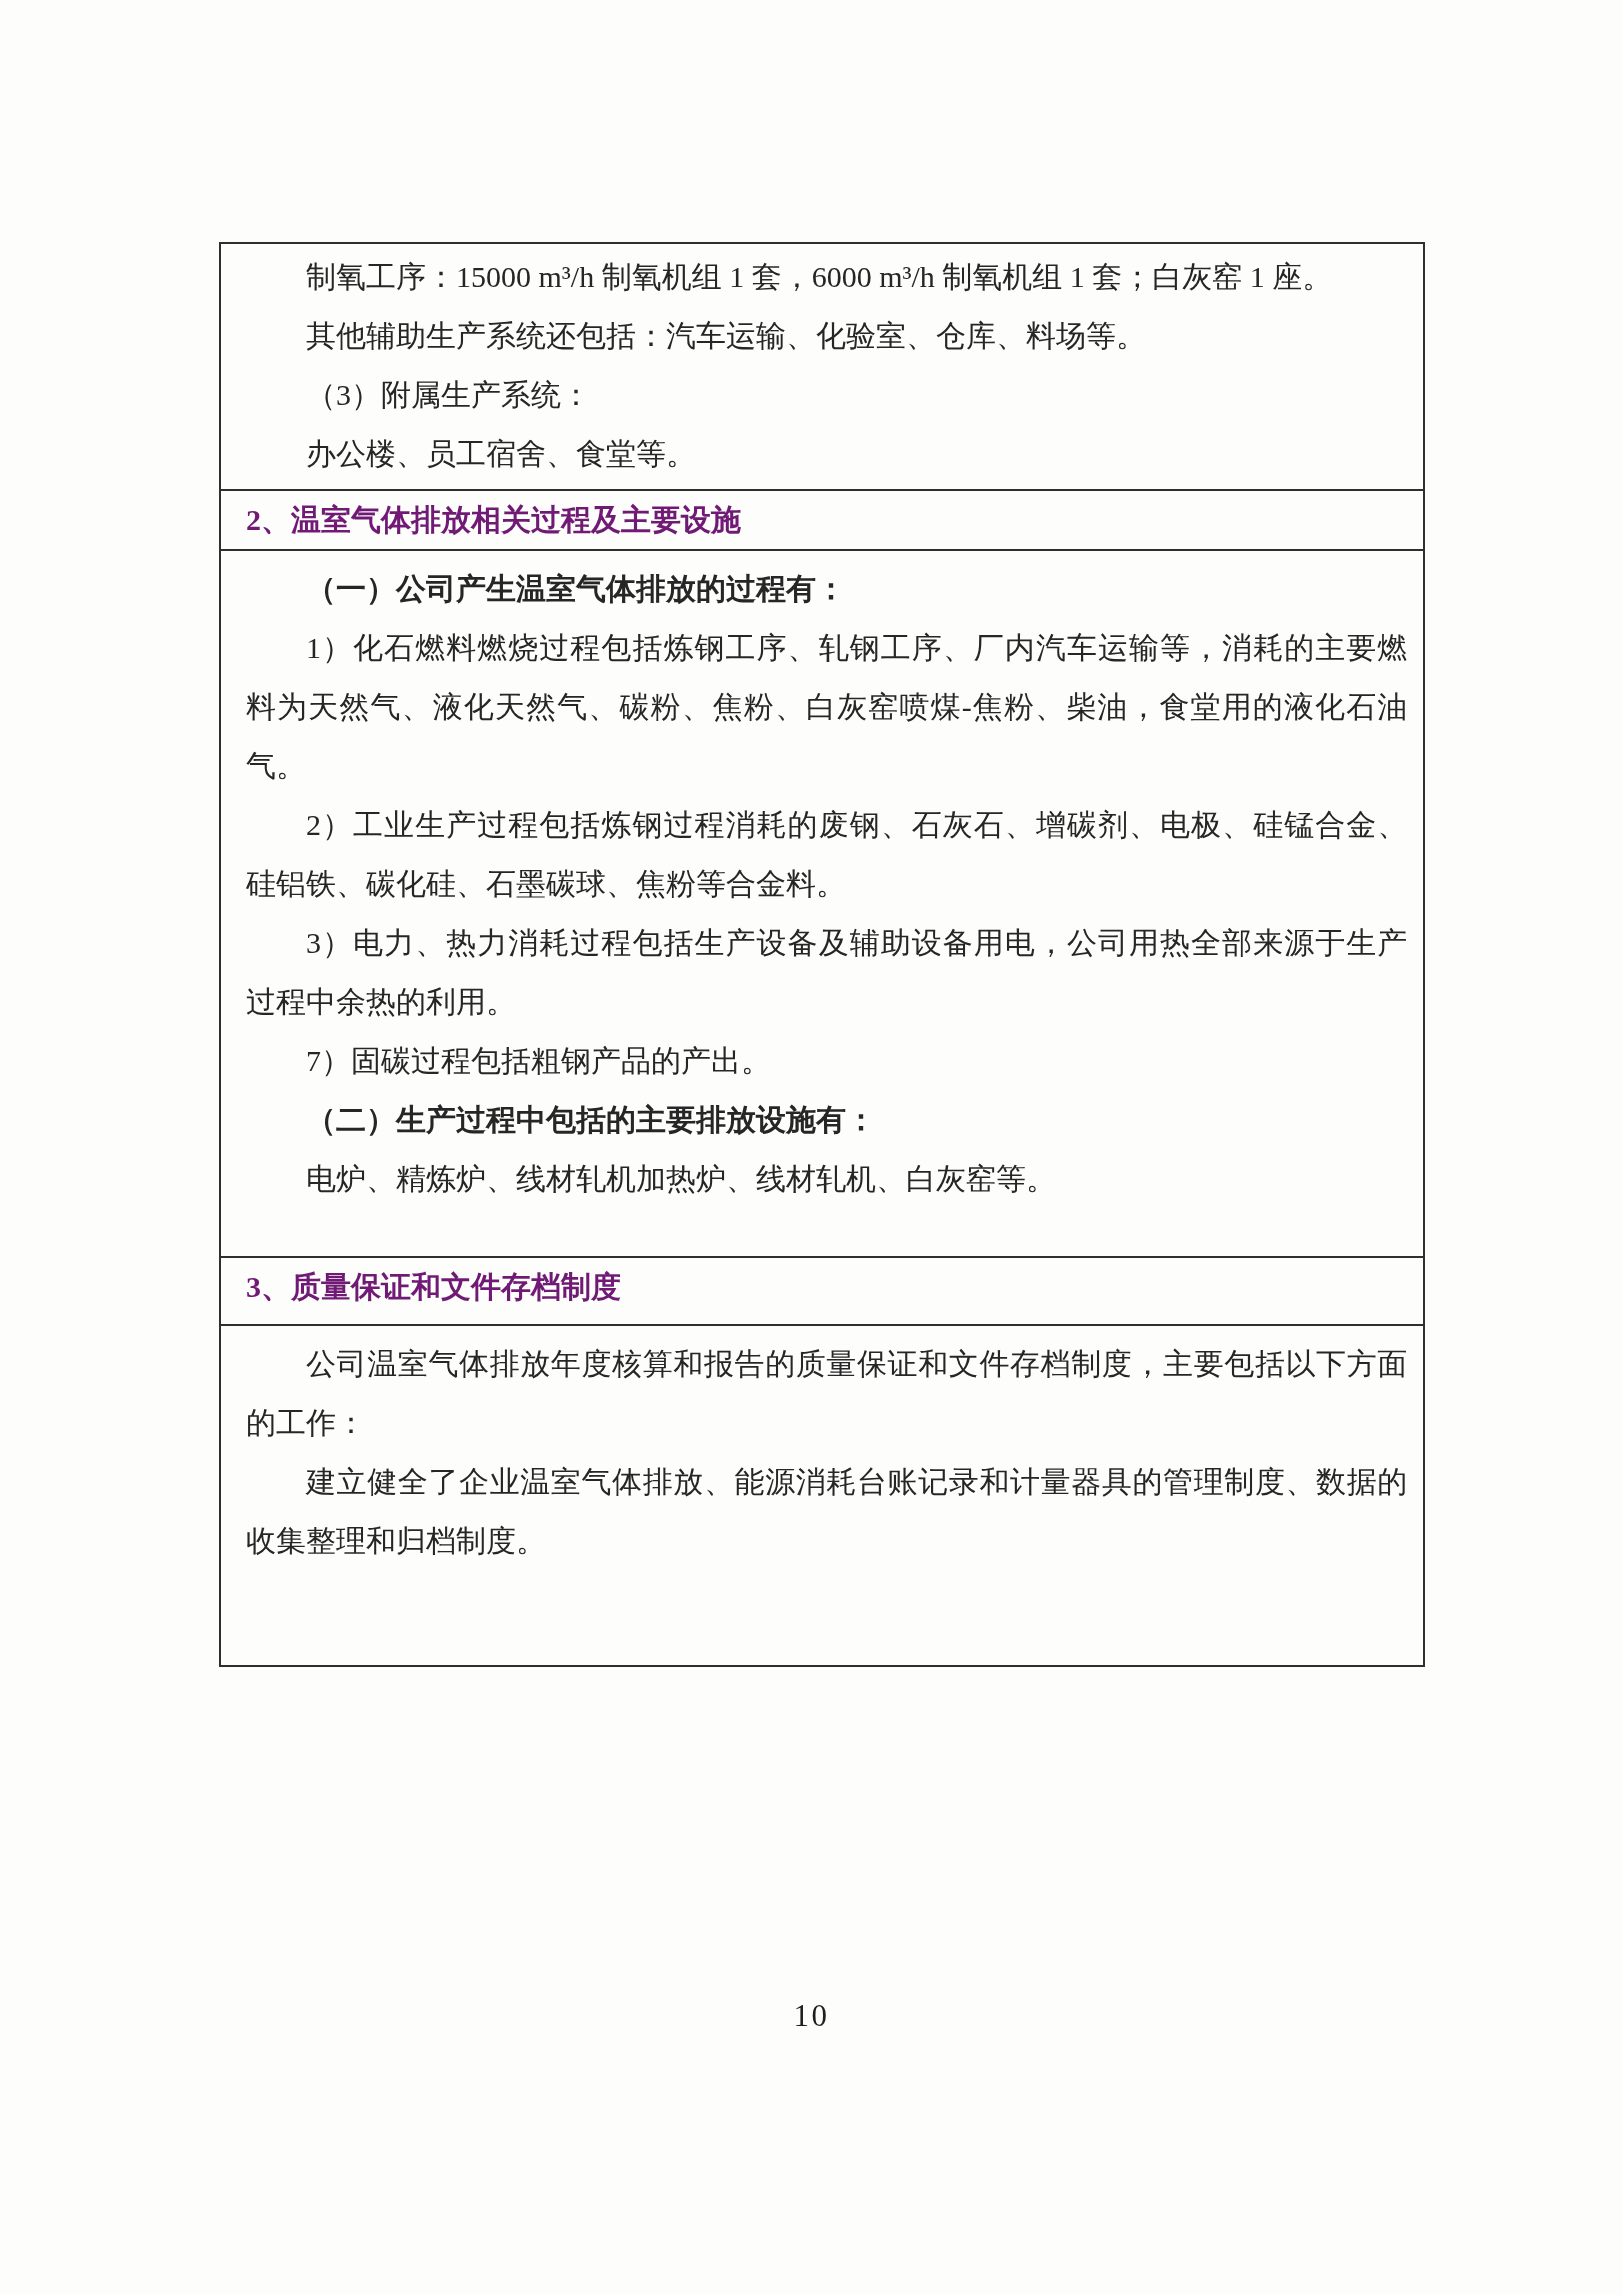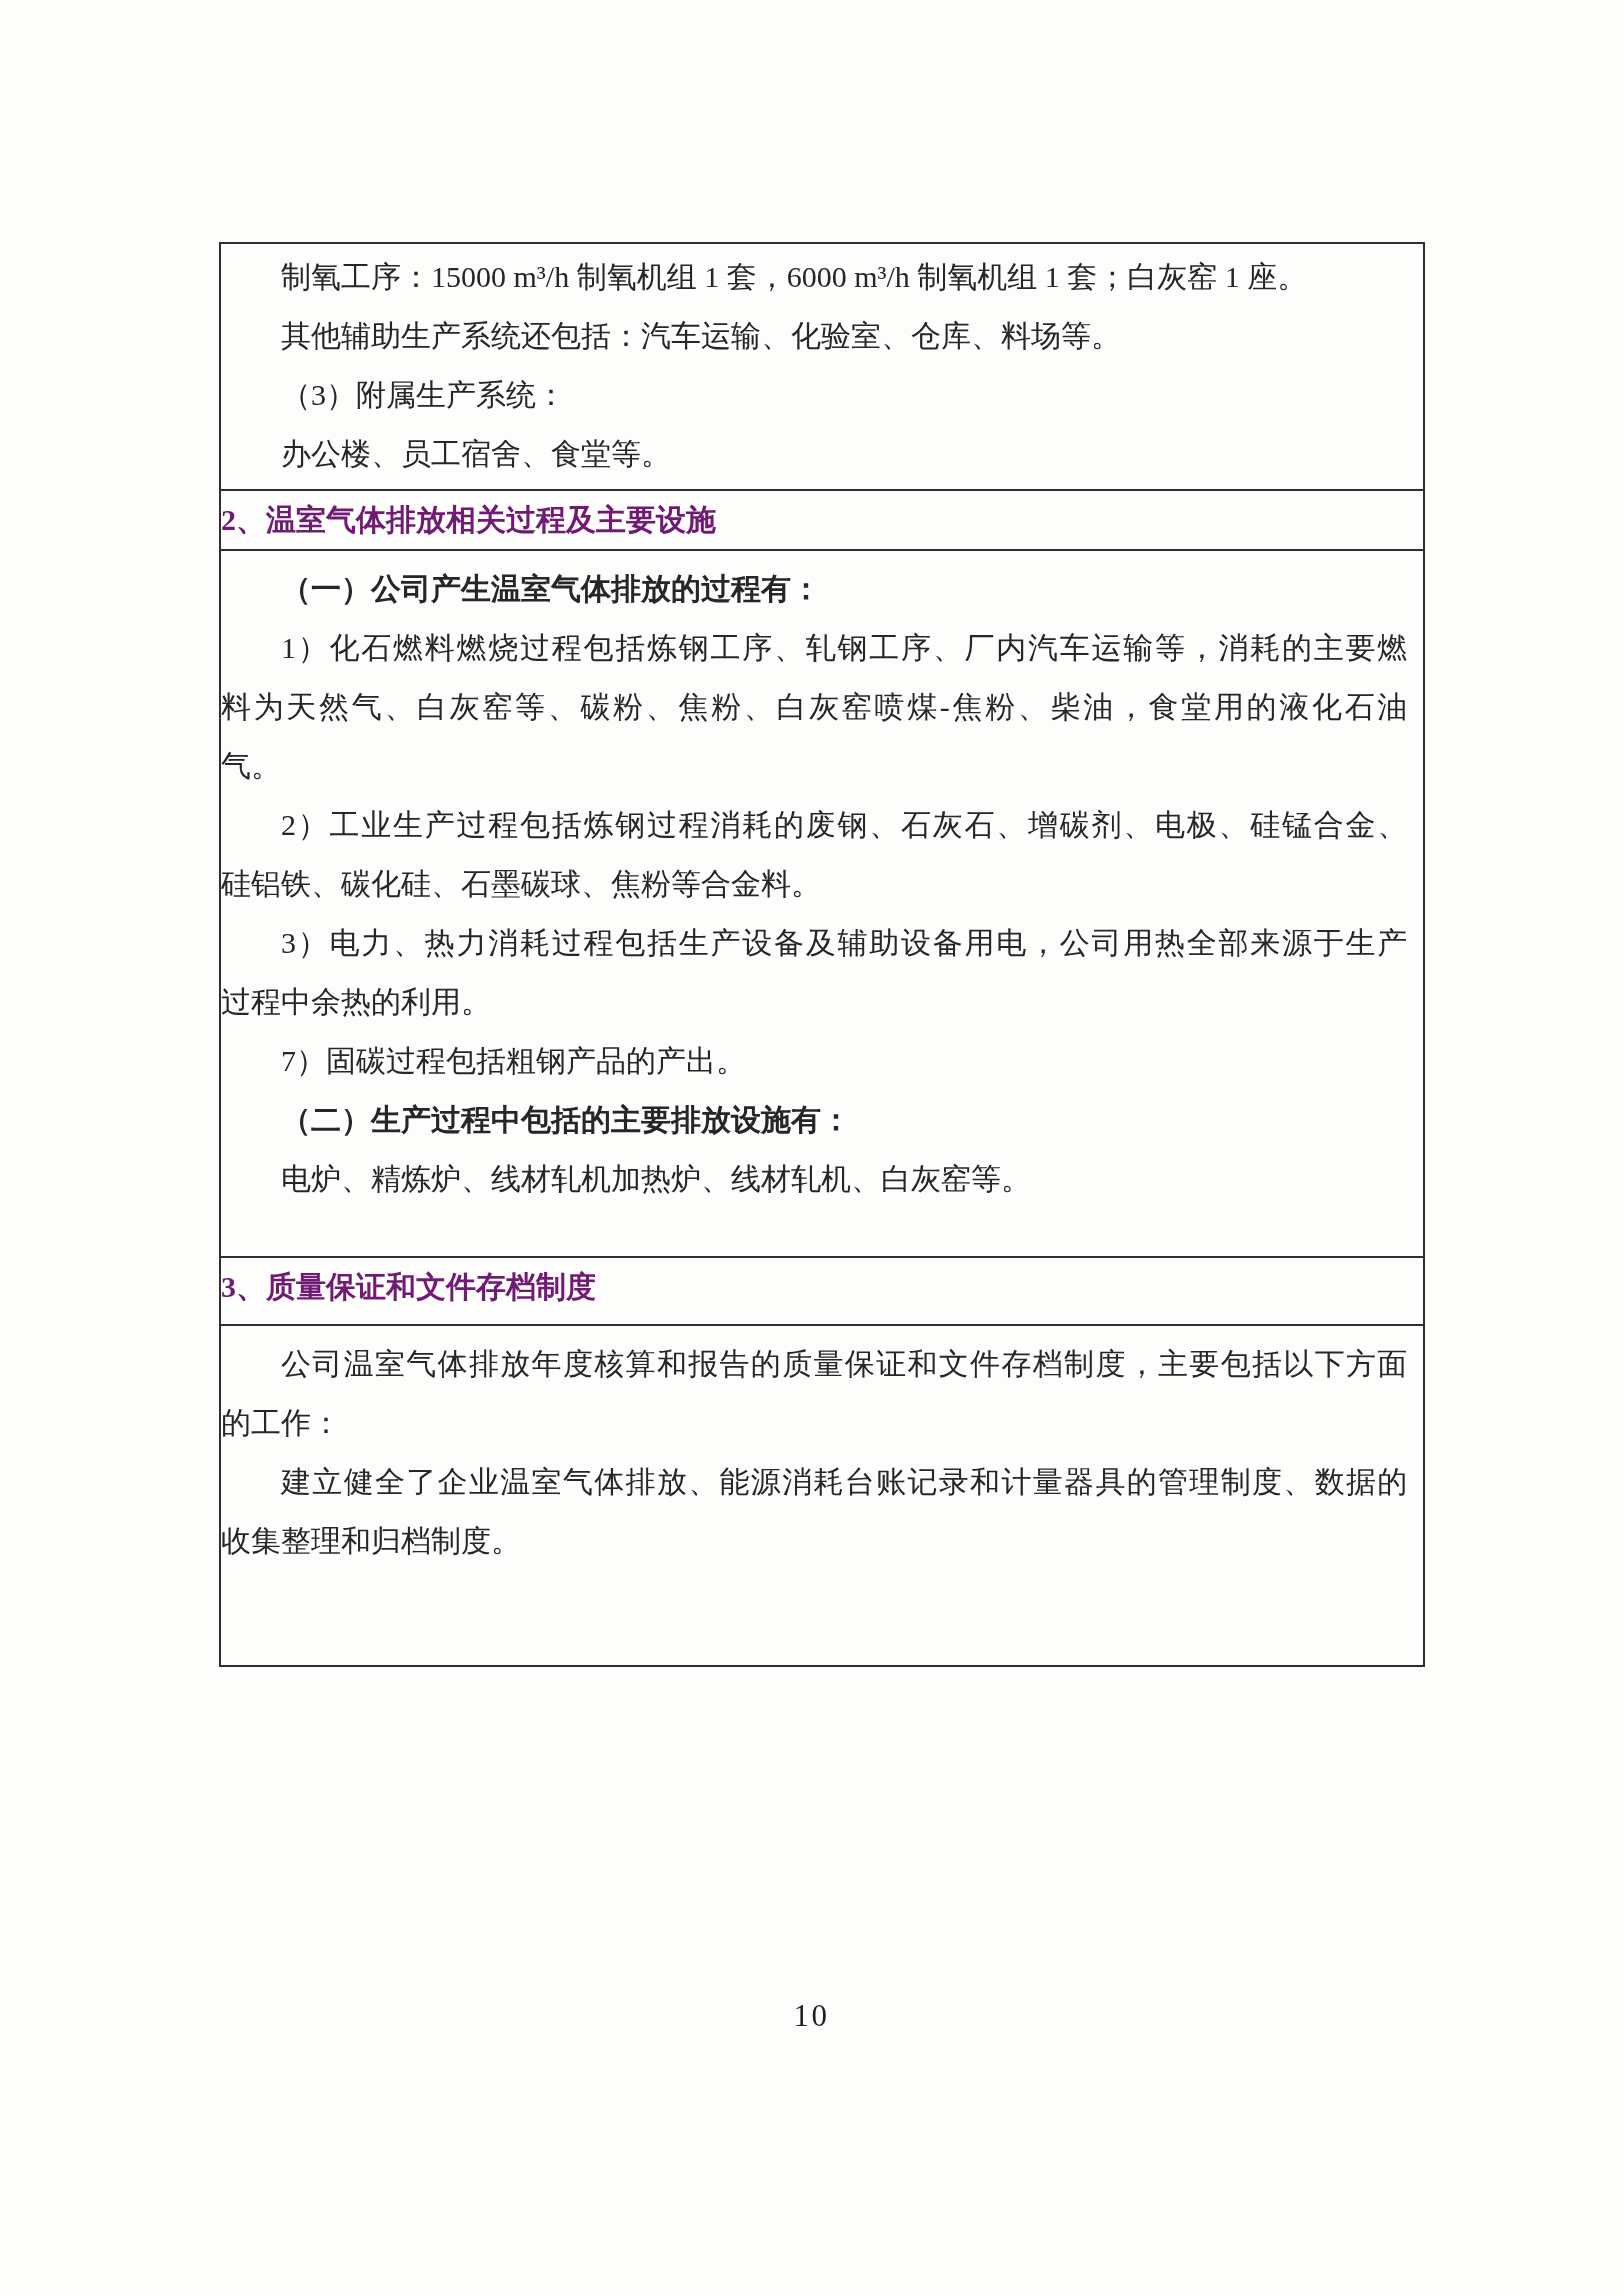--- a/index.html
+++ b/index.html
@@ -23,21 +23,21 @@
     left: 219px;
     top: 242px;
     width: 1206px;
     height: 1425px;
     border: 2px solid #2f2f2f;
     box-sizing: border-box;
     background: #fdfdfc;
   }
   .trow {
     box-sizing: border-box;
-    padding-left: 0;
+    padding-left: 25px;
     padding-right: 15.7px;
     overflow: hidden;
   }
   .trow + .trow { border-top: 2px solid #2f2f2f; }
   .row-s1 { height: 245px; padding-top: 2.6px; }
   .row-h2 { height: 60px;  }
   .row-s2 { height: 691px; padding-top: 7.9px; }
   .row-h3 { height: 68px; margin-top: 16px;  }
   .row-s3 { height: 367px; padding-top: 7.9px; }
   .tline {
@@ -81,21 +81,21 @@
       <div class="tline indent">办公楼、员工宿舍、食堂等。</div>
     </div>
 
     <div class="trow row-h2">
       <div class="hline">2、温室气体排放相关过程及主要设施</div>
     </div>
 
     <div class="trow row-s2">
       <div class="tline indent bold">（一）公司产生温室气体排放的过程有：</div>
       <div class="tline indent just">1）化石燃料燃烧过程包括炼钢工序、轧钢工序、厂内汽车运输等，消耗的主要燃</div>
-      <div class="tline just">料为天然气、白灰窑等、碳粉、焦粉、白灰窑喷煤-焦粉、柴油，食堂用的液化石油</div>
+      <div class="tline just">料为天然气、液化天然气、碳粉、焦粉、白灰窑喷煤-焦粉、柴油，食堂用的液化石油</div>
       <div class="tline">气。</div>
       <div class="tline indent just">2）工业生产过程包括炼钢过程消耗的废钢、石灰石、增碳剂、电极、硅锰合金、</div>
       <div class="tline">硅铝铁、碳化硅、石墨碳球、焦粉等合金料。</div>
       <div class="tline indent just">3）电力、热力消耗过程包括生产设备及辅助设备用电，公司用热全部来源于生产</div>
       <div class="tline">过程中余热的利用。</div>
       <div class="tline indent">7）固碳过程包括粗钢产品的产出。</div>
       <div class="tline indent bold">（二）生产过程中包括的主要排放设施有：</div>
       <div class="tline indent">电炉、精炼炉、线材轧机加热炉、线材轧机、白灰窑等。</div>
     </div>
 

